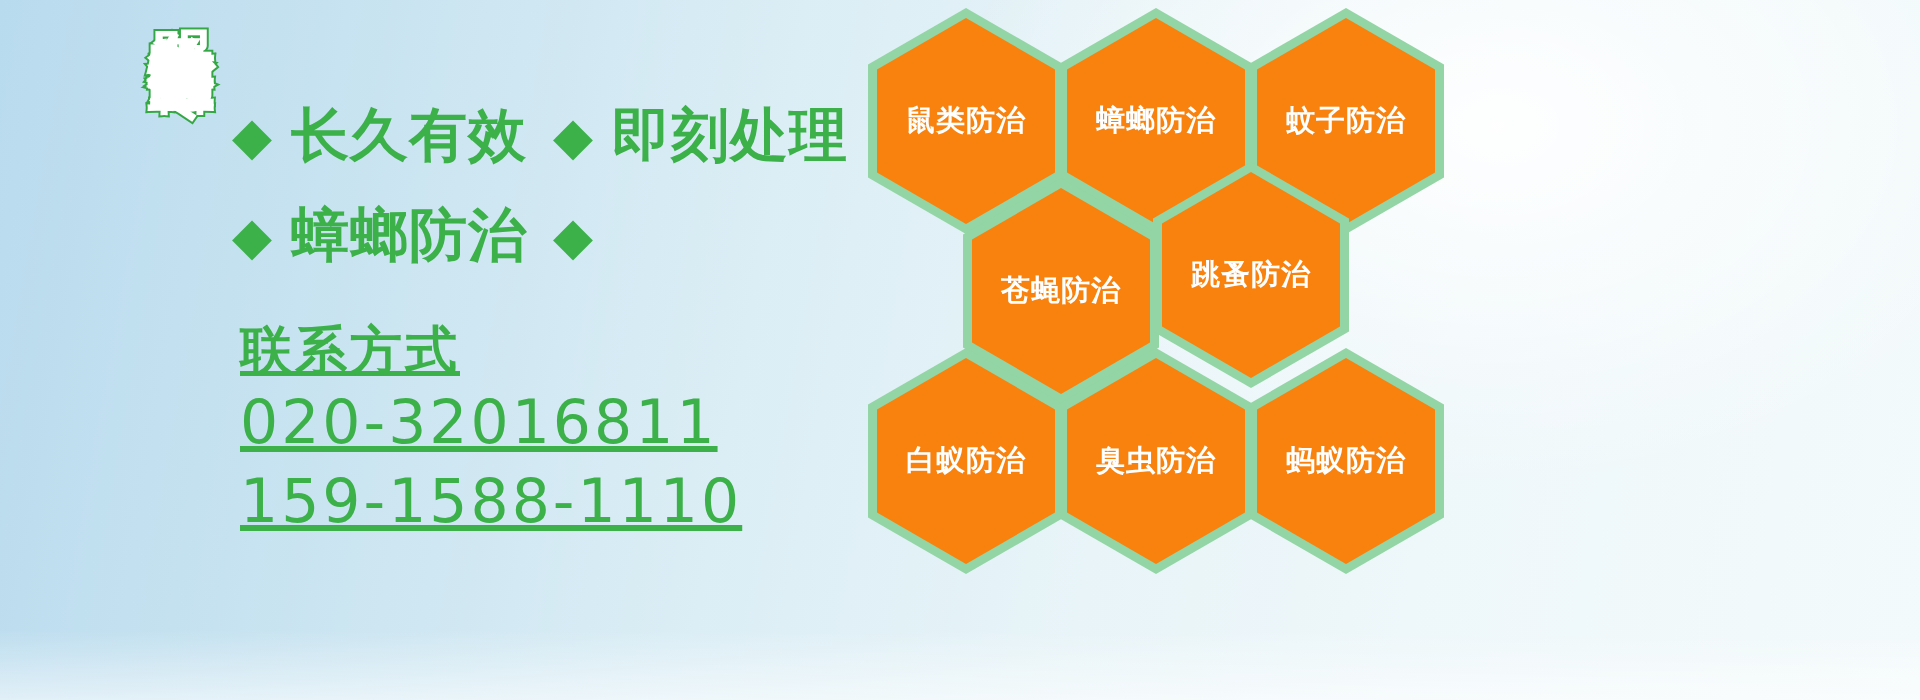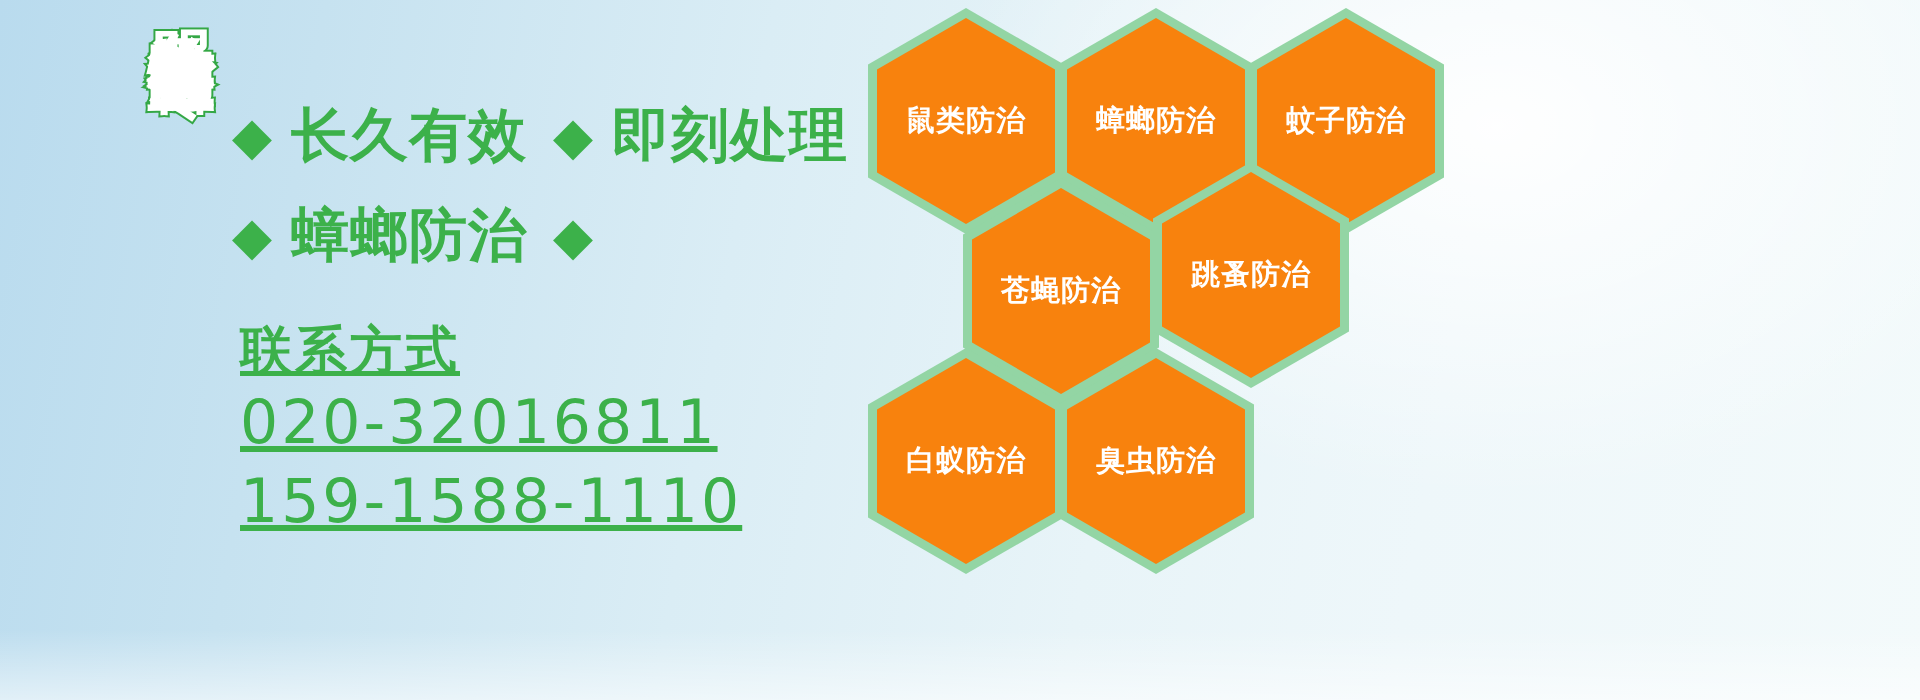--- a/index.html
+++ b/index.html
@@ -173,15 +173,19 @@
     </div>
 
     <div class="hex" style="left:8px;  top:348px;">
       <div class="hex-inner"></div>
       <span class="hex-label">白蚁防治</span>
     </div>
     <div class="hex" style="left:198px; top:348px;">
       <div class="hex-inner"></div>
       <span class="hex-label">臭虫防治</span>
     </div>
+    <div class="hex" style="left:388px; top:348px;">
+      <div class="hex-inner"></div>
+      <span class="hex-label">蚂蚁防治</span>
+    </div>
 
   </div>
 </div>
 
 </body></html>

